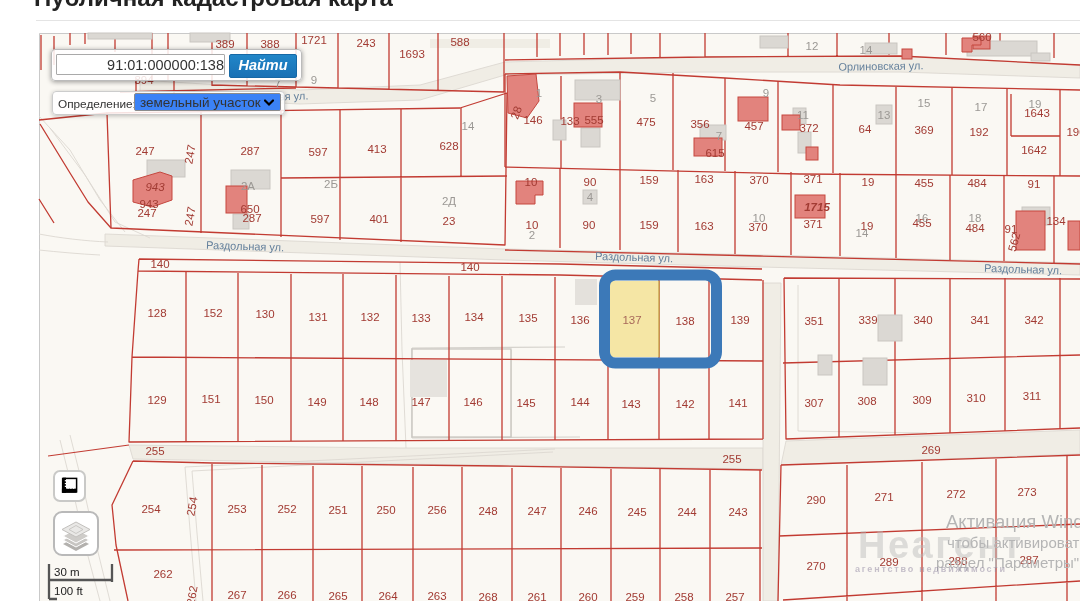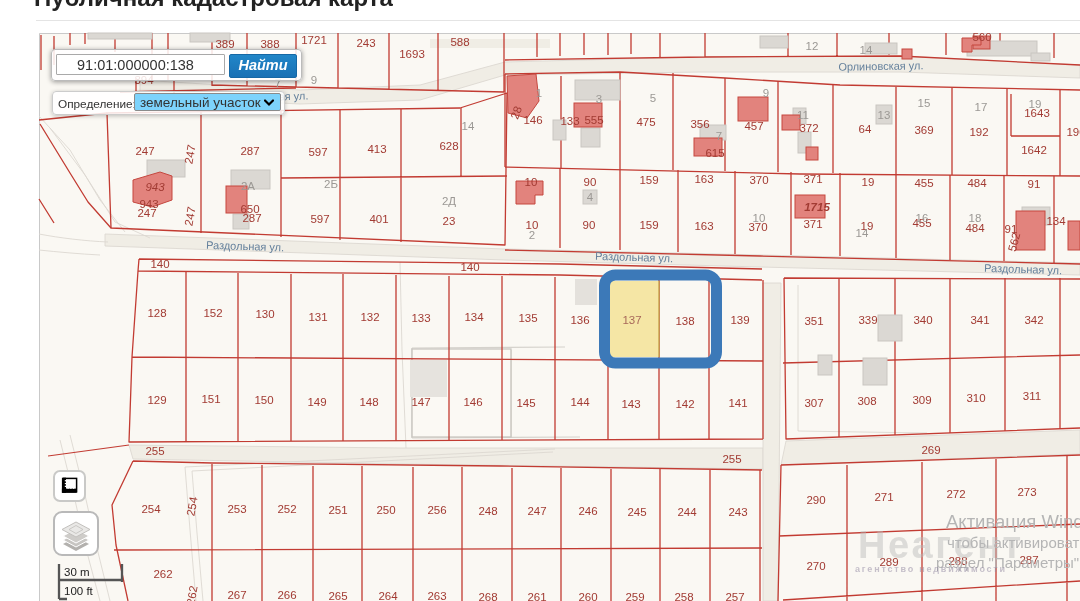--- a/index.html
+++ b/index.html
@@ -316,29 +316,29 @@
 <text x="936" y="568" font-size="15">раздел "Параметры".</text>
 </g>
 
 <text x="858" y="558" font-size="38" font-weight="bold" letter-spacing="2.5" fill="#b9b9b9" fill-opacity="0.45" font-family="Liberation Sans,sans-serif">Неагент</text>
 
 <text x="855" y="572" font-size="9" font-weight="bold" fill="#8f85a0" fill-opacity="0.5" letter-spacing="1.8">агентство  недвижимости</text>
 </svg>
 
 <div class="abs" style="left:51px;top:49px;width:249px;height:30px;background:rgba(255,255,255,0.85);border:1px solid #bbb;border-radius:4px;box-shadow:0 1px 5px rgba(0,0,0,0.4);"></div>
 
-<div class="abs" style="left:56px;top:54px;width:169px;height:21px;background:#fff;border:1px solid #a9a9a9;border-radius:1px;font-size:14.5px;color:#333;line-height:21px;padding-left:20px;box-sizing:border-box;">91:01:000000:138</div>
+<div class="abs" style="left:56px;top:54px;width:169px;height:21px;background:#fff;border:1px solid #a9a9a9;border-radius:1px;font-size:14.5px;color:#333;line-height:21px;padding-left:20px;box-sizing:border-box;text-align:right;">91:01:000000:138</div>
 
 <div class="abs" style="left:229px;top:54px;width:66px;height:22px;background:linear-gradient(#2186c8,#1a71b5);border:1px solid #1668a5;border-radius:2px;color:#fff;font-size:14.5px;font-weight:bold;text-align:center;line-height:21px;font-style:italic;">Найти</div>
 
 <div class="abs" style="left:52px;top:91px;width:231px;height:22px;background:rgba(255,255,255,0.85);border:1px solid #ccc;border-radius:4px;box-shadow:0 1px 4px rgba(0,0,0,0.25);"></div>
 
 <div class="abs" style="left:58px;top:97px;font-size:11.8px;color:#333;">Определение:</div>
 
-<div class="abs" style="left:134px;top:93px;width:147px;height:18px;background:#7dd3fc;border:1px solid #8b8b8b;border-radius:2px;font-size:13.5px;color:#333;line-height:17px;padding-left:5px;box-sizing:border-box;">земельный участок<svg style="position:absolute;right:6px;top:5px" width="10" height="8" viewBox="0 0 10 8">
+<div class="abs" style="left:134px;top:93px;width:147px;height:18px;background:#3b82f6;border:1px solid #8b8b8b;border-radius:2px;font-size:13.5px;color:#333;line-height:17px;padding-left:5px;box-sizing:border-box;">земельный участок<svg style="position:absolute;right:6px;top:5px" width="10" height="8" viewBox="0 0 10 8">
       <path d="M1,1.5 L5,5.5 L9,1.5" fill="none" stroke="#000" stroke-width="2.2" stroke-linecap="round"></path>
     </svg></div>
 
 <div class="abs" style="left:53px;top:470px;width:29px;height:28px;background:#fff;border:2px solid #c9c9c7;border-radius:7px;"><svg width="29" height="28" viewBox="0 0 29 28">
       <rect x="8.8" y="6.4" width="12.8" height="13.4" fill="none" stroke="#000" stroke-width="1.5"></rect>
       <rect x="6.9" y="5.7" width="4.1" height="15.1" fill="#000"></rect>
       <rect x="6.9" y="16.6" width="14.8" height="4.2" fill="#000"></rect>
       <rect x="9.8" y="8.1" width="1.7" height="1.3" fill="#fff"></rect>
       <rect x="9.8" y="10.9" width="1.7" height="1.3" fill="#fff"></rect>
       <rect x="9.8" y="13.7" width="1.7" height="1.3" fill="#fff"></rect>
@@ -350,16 +350,16 @@
 <div class="abs" style="left:53px;top:511px;width:42px;height:41px;background:#fff;border:2px solid #b9b9b9;border-radius:9px;"><svg width="42" height="41" viewBox="0 0 42 41">
 <g>
         <polygon points="21,24 34,31 21,38 8,31" fill="#b3b1ae"></polygon>
         <polygon points="21,20 34,27 21,34 8,27" fill="#c7c5c2" stroke="#fff" stroke-width="1"></polygon>
         <polygon points="21,16 34,23 21,30 8,23" fill="#ceccc9" stroke="#fff" stroke-width="1"></polygon>
         <polygon points="21,9 35,16.5 21,24 7,16.5" fill="#e9e8e6" stroke="#c2c0bd" stroke-width="1"></polygon>
         <polygon points="21,12.5 28,16.5 21,20.5 14,16.5" fill="none" stroke="#c2c0bd" stroke-width="0.8"></polygon>
       </g>
 </svg></div>
 
-<div class="abs" style="left:57px;top:563px;width:70px;height:38px;"><svg width="70" height="38" viewBox="0 0 70 38">
+<div class="abs" style="left:47px;top:563px;width:70px;height:38px;"><svg width="70" height="38" viewBox="0 0 70 38">
       <path d="M2,1 V36 M65,1 V19 M2,17 H65 M2,36 H10" stroke="#555" stroke-width="2.3" fill="none"></path>
       <text x="7" y="13" font-size="11.5" fill="#222">30 m</text>
       <text x="7" y="32" font-size="11.5" fill="#222">100 ft</text>
     </svg></div>
 </body></html>

